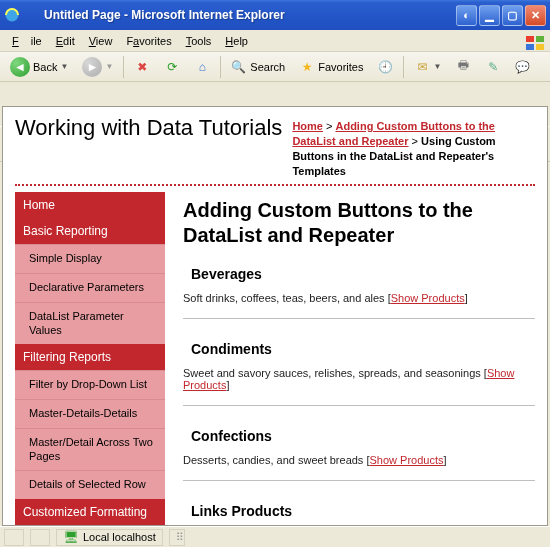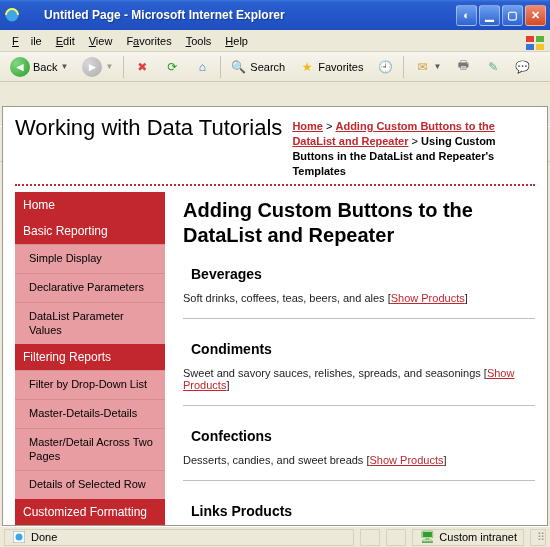--- a/index.html
+++ b/index.html
@@ -210,29 +210,20 @@
         <div class="cat">
           <h2>Links Products</h2>
 
         </div>
       </div>
     </div>
   </div>
 </div>
 
 <div class="statusbar">
-  <div class="pane flex">
-    <span class="sm-icon">
-      <svg width="12" height="12" viewBox="0 0 12 12">
-          <rect x="0" y="0" width="12" height="12" fill="#fff" stroke="#7f9db9"></rect>
-          <circle cx="6" cy="6" r="3.5" fill="#3da5e8"></circle>
-        </svg>
-    </span>
-    <span>Done</span>
-  </div>
   <div class="pane" style="width:20px;"></div>
   <div class="pane" style="width:20px;"></div>
   <div class="pane">
     <span class="sm-icon" style="color:#2e9e2e;">🖥</span>
-    <span>Custom intranet</span>
+    <span>Local localhost</span>
   </div>
   <div class="pane" style="width:16px;color:#999;">⠿</div>
 </div>
 
 </body></html>

